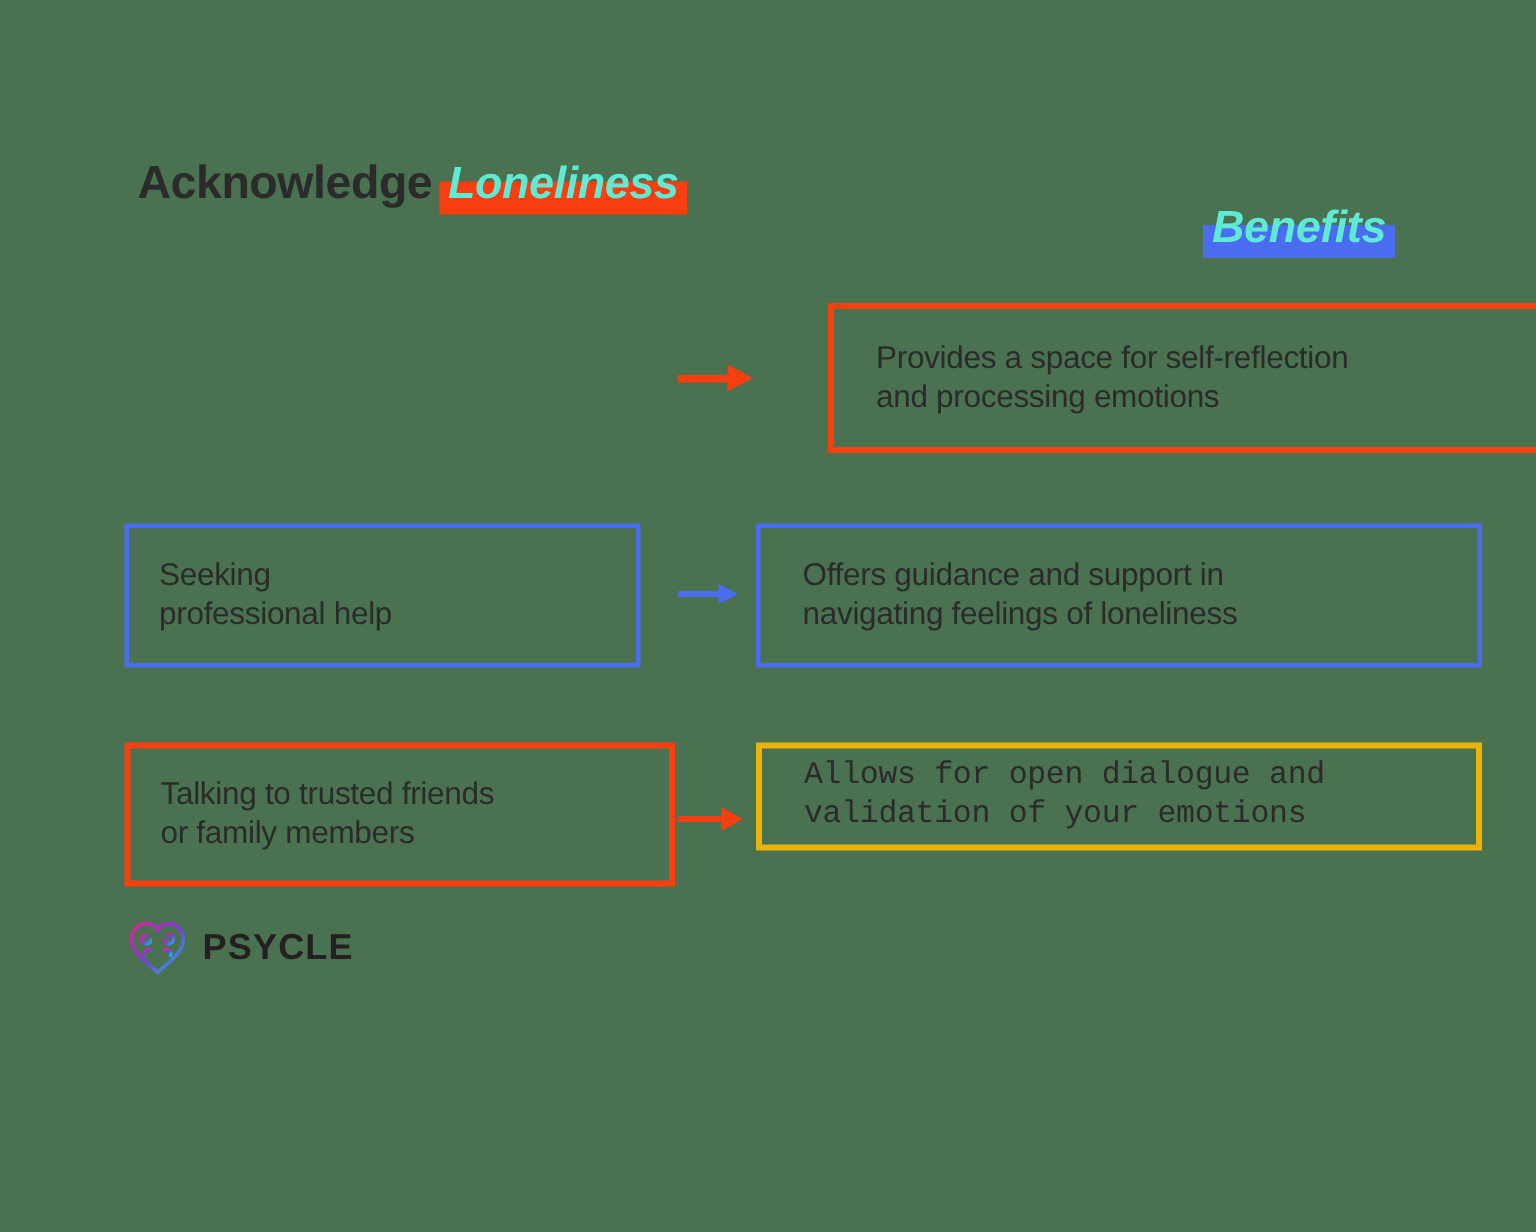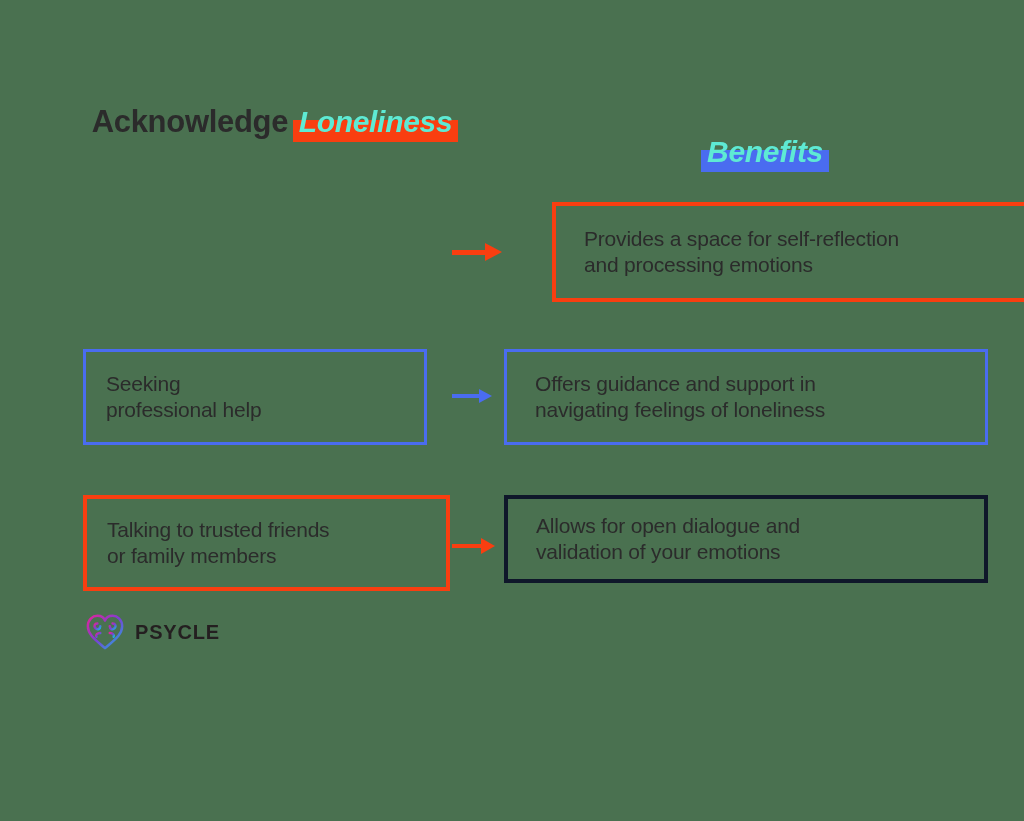--- a/index.html
+++ b/index.html
@@ -29,21 +29,21 @@
     top: 106px;
     width: 430px;
     text-align: center;
     line-height: 1.06;
   }
   .header-right {
     position: absolute;
     left: 600px;
     top: 136px;
     width: 330px;
-    text-align: center;
+    text-align: right;
     line-height: 1.06;
   }
   .h-plain {
     font-size: 31px;
     font-weight: 600;
     color: #2b2b2b;
     letter-spacing: -0.3px;
     white-space: nowrap;
   }
   .h-line2 {
@@ -117,21 +117,21 @@
   .logo {
     position: absolute;
     left: 84px;
     top: 612px;
     display: flex;
     align-items: center;
     gap: 9px;
   }
   .logo-mark { width: 42px; height: 40px; display: block; }
   .logo-text {
-    font-size: 20px;
+    font-size: 24px;
     font-weight: 700;
     color: #241f20;
     letter-spacing: 0.8px;
   }
 </style>
 </head>
 <body style="background: rgb(74, 113, 80);">
 
 <div id="canvas">
 
@@ -175,21 +175,21 @@
   </div>
 
   <div class="box right" style="left:504px; top:349px; width:484px; height:96px; border:3px solid #4a6cf0;">
     <div class="box-text">Offers guidance and support in
 navigating feelings of loneliness</div>
   </div>
   <div class="arrow" style="left:452px; top:538px;">
     <div class="shaft" style="width:30px; border-top-width:4px; border-top-color:#f93e10;"></div>
     <div class="head" style="border-left:14px solid #f93e10; border-top-width:8px; border-bottom-width:8px;"></div>
   </div>
-  <div class="box right" style="left:504px; top:495px; width:484px; height:88px; border:4px solid #0f172a;">
+  <div class="box right" style="left:504px; top:495px; width:484px; height:72px; border:4px solid #eab308;font-family:Liberation Mono, monospace;">
     <div class="box-text">Allows for open dialogue and
 validation of your emotions</div>
   </div>
 
   <div class="logo">
     <svg class="logo-mark" viewBox="0 0 44 42">
       <defs>
         <linearGradient id="pg" x1="0" y1="0" x2="1" y2="1">
           <stop offset="0%" stop-color="#e0249a"></stop>
           <stop offset="50%" stop-color="#7b3fd4"></stop>

